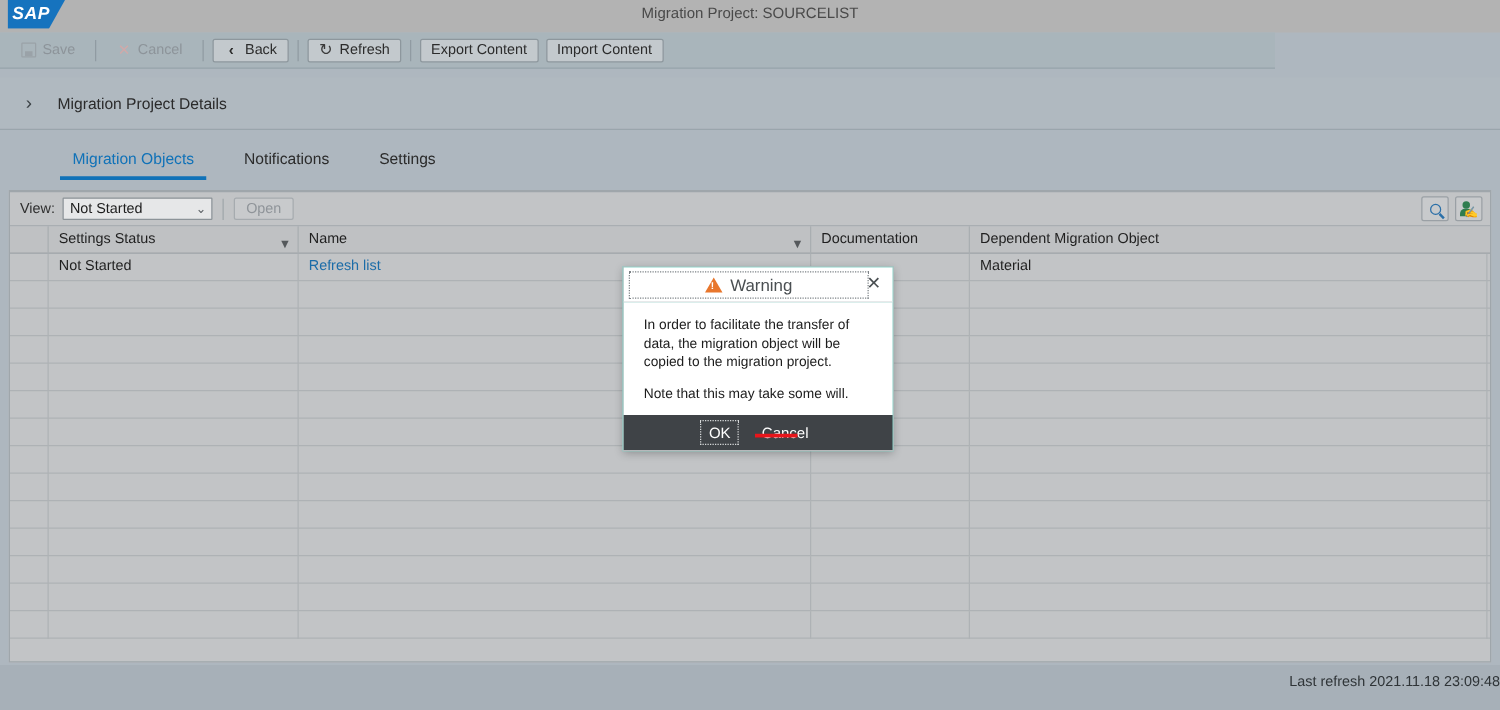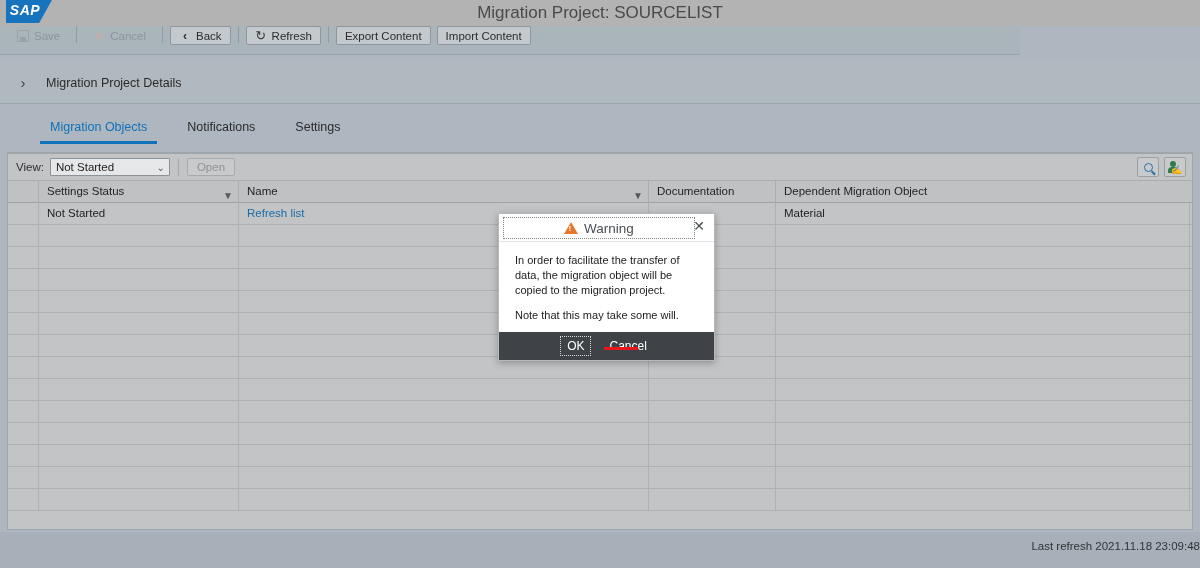--- a/index.html
+++ b/index.html
@@ -33,31 +33,32 @@
     letter-spacing: 0.5px;
     line-height: 21px;
     text-align: center;
     clip-path: polygon(0 0, 100% 0, 72% 100%, 0 100%);
     padding-right: 8px;
   }
   .shell-title {
     position: absolute; left: 0; top: 3px;
     width: 1200px;
     text-align: center;
-    font-size: 17px;
+    font-size: 12px;
     color: #4a4a4a;
   }
 
   
   .toolbar {
     position: absolute; left: 0; top: 26px;
     width: 1020px; height: 29px;
     background: #a9b5bb;
     border-bottom: 1px solid #97a4ac;
     display: flex;
+    align-items: center;
     padding-left: 5px;
     gap: 0px;
   }
   .tb-btn {
     height: 19px;
     display: inline-flex;
     align-items: center;
     gap: 5px;
     padding: 0 8px;
     font-size: 11.5px;
@@ -116,21 +117,21 @@
     font-size: 12.5px;
     color: #2b2b2b;
   }
 
   
   .tabs {
     position: absolute; left: 0; top: 116px;
     width: 1036px; height: 36px;
     display: flex;
     align-items: flex-start;
-    padding-left: 30px;
+    padding-left: 38px;
   }
   .tab {
     font-size: 12.5px;
     color: #2b2b2b;
     padding: 4px 20px 10px 20px;
     cursor: pointer;
     position: relative;
   }
   .tab.active { color: #1072b8; }
   .tab.active:after {

